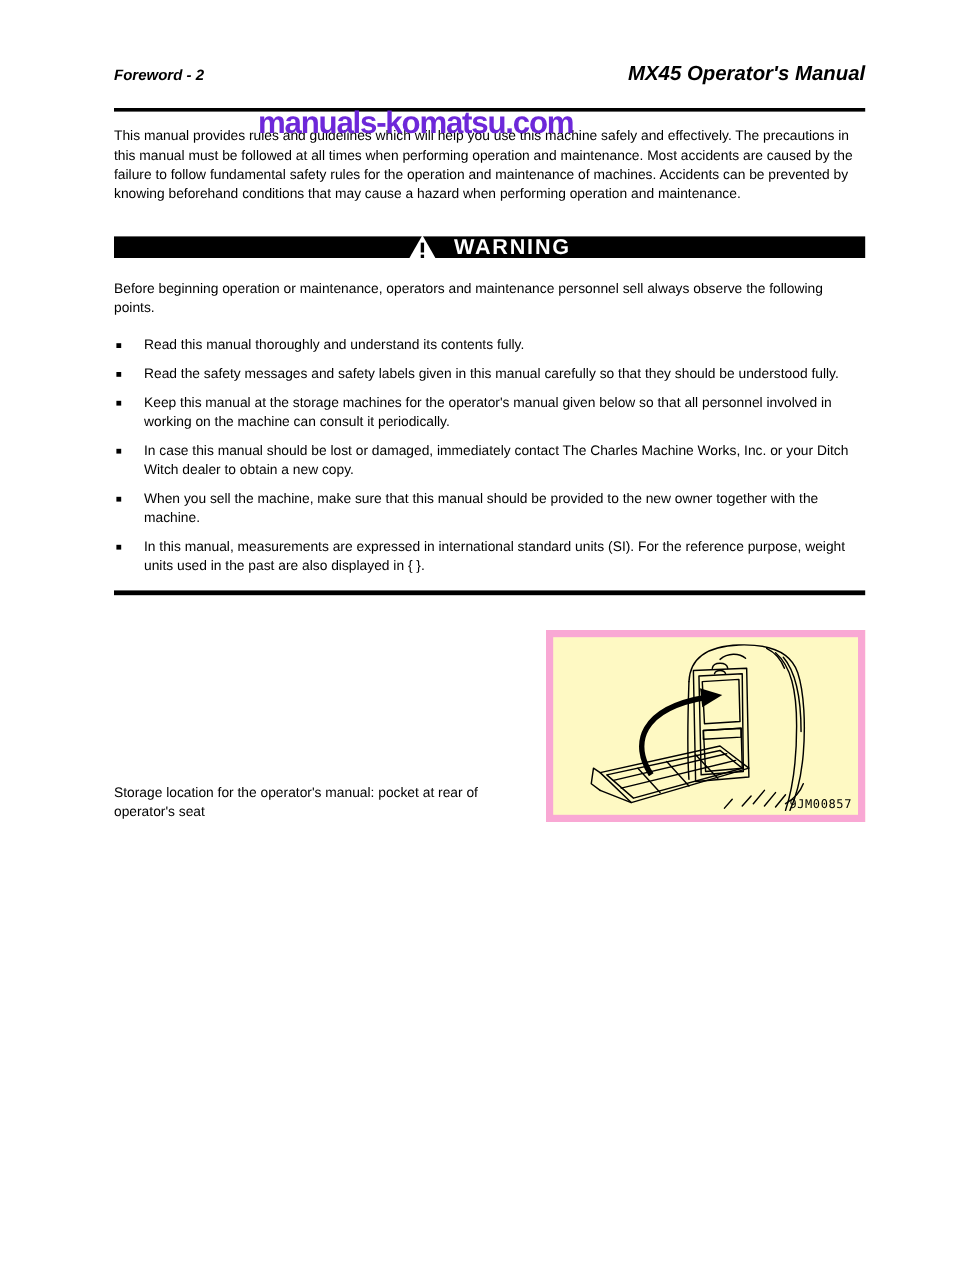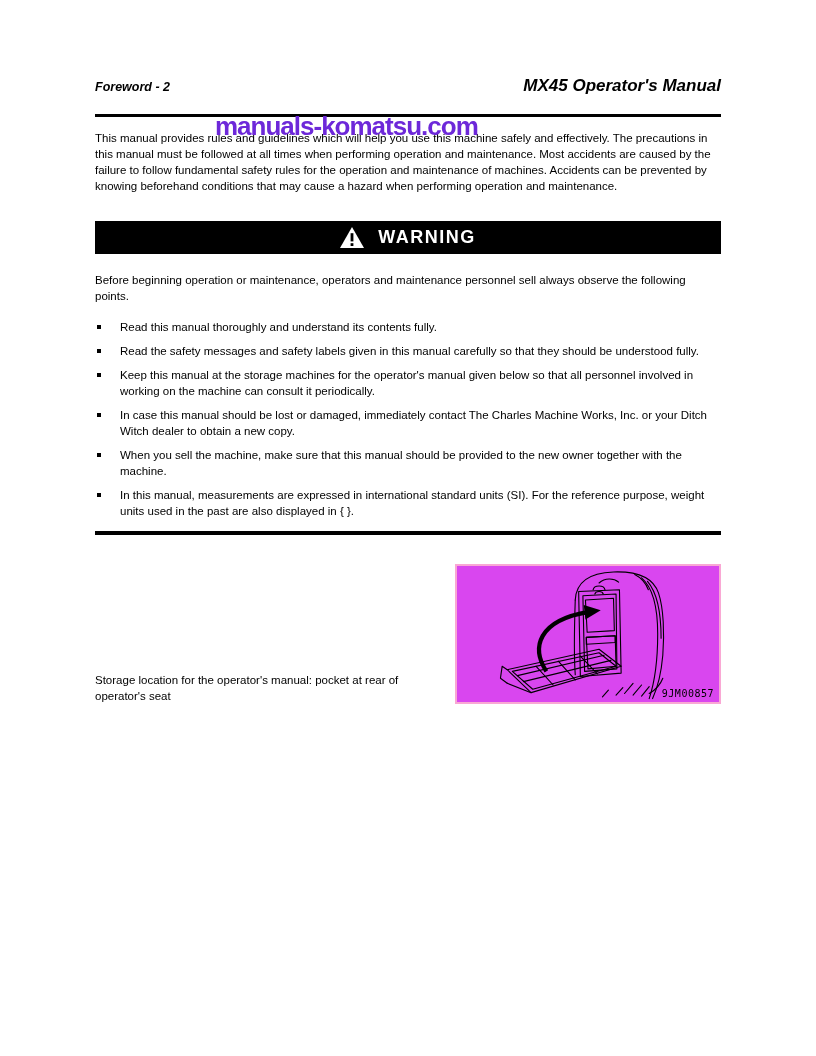--- a/index.html
+++ b/index.html
@@ -6,21 +6,21 @@
   html, body { background: #ffffff; }
   body {
     width: 816px; height: 1056px;
     font-family: "Liberation Sans", sans-serif;
     color: #000000;
     position: relative;
     overflow: hidden;
   }
   .page {
     position: absolute; inset: 0;
-    padding: 76px 95px 0 95px;
+    padding: 52px 95px 0 95px;
   }
   
   .hdr {
     display: flex; justify-content: space-between; align-items: baseline;
   }
   .hdr-left {
     font-size: 12.5px; font-weight: bold; font-style: italic;
   }
   .hdr-right {
     font-size: 17px; font-weight: bold; font-style: italic;
@@ -44,21 +44,21 @@
     left: 120px; top: -12px;
     font-size: 26px; font-weight: bold;
     letter-spacing: -1px;
     color: #6d28d9;
     white-space: nowrap;
     pointer-events: none;
   }
   
   .warn-banner {
     margin-top: 27px;
-    height: 33px;
+    height: 18px;
     background: #000;
     display: flex; align-items: center; justify-content: center;
     gap: 14px;
   }
   .warn-tri { width: 24px; height: 21px; display: block; }
   .warn-label {
     color: #ffffff; font-weight: bold; font-size: 18px;
     letter-spacing: 1.5px;
   }
   .notice { margin-top: 18px; }
@@ -87,24 +87,24 @@
     display: flex;
     justify-content: space-between;
     align-items: flex-end;
   }
   .storage-caption {
     width: 330px;
     font-size: 11.5px; line-height: 16px;
   }
   .figure-box {
     margin-top: 15px;
-    width: 266px; height: 140px;
-    border: 2px solid #f9a8d4;
-    position: relative;
-    background: #d946ef;
+    width: 266px; height: 160px;
+    border: 6px solid #f9a8d4;
+    position: relative;
+    background: #fef9c3;
   }
   .figure-box svg { display: block; width: 100%; height: 100%; }
   .figure-code {
     position: absolute;
     right: 5px; bottom: 3px;
     font-family: "DejaVu Sans Mono", monospace;
     font-size: 10px;
     letter-spacing: 0.5px;
     background: transparent;
   }

